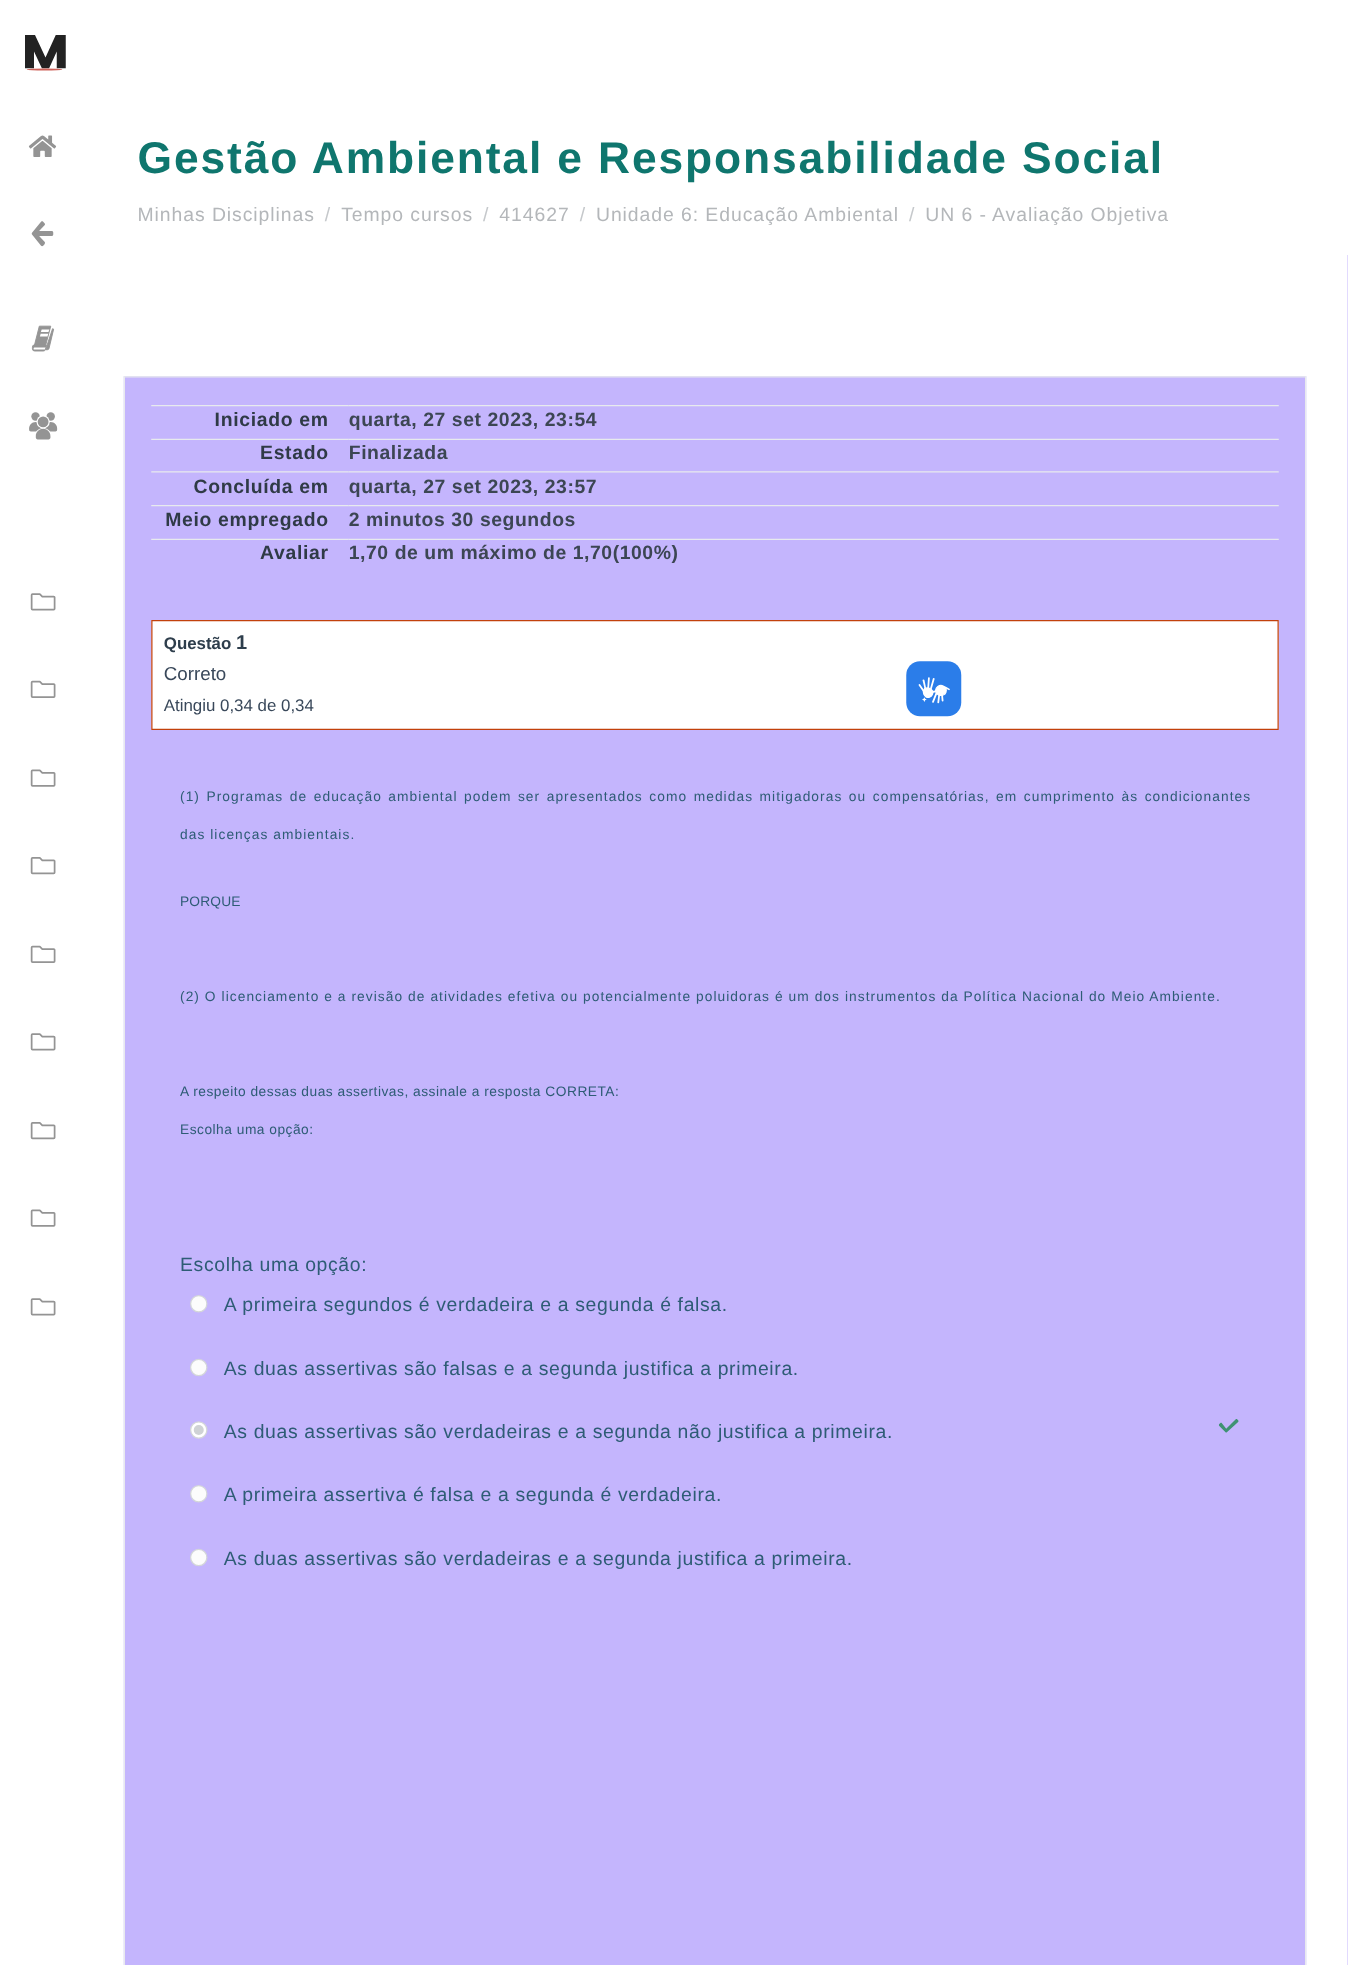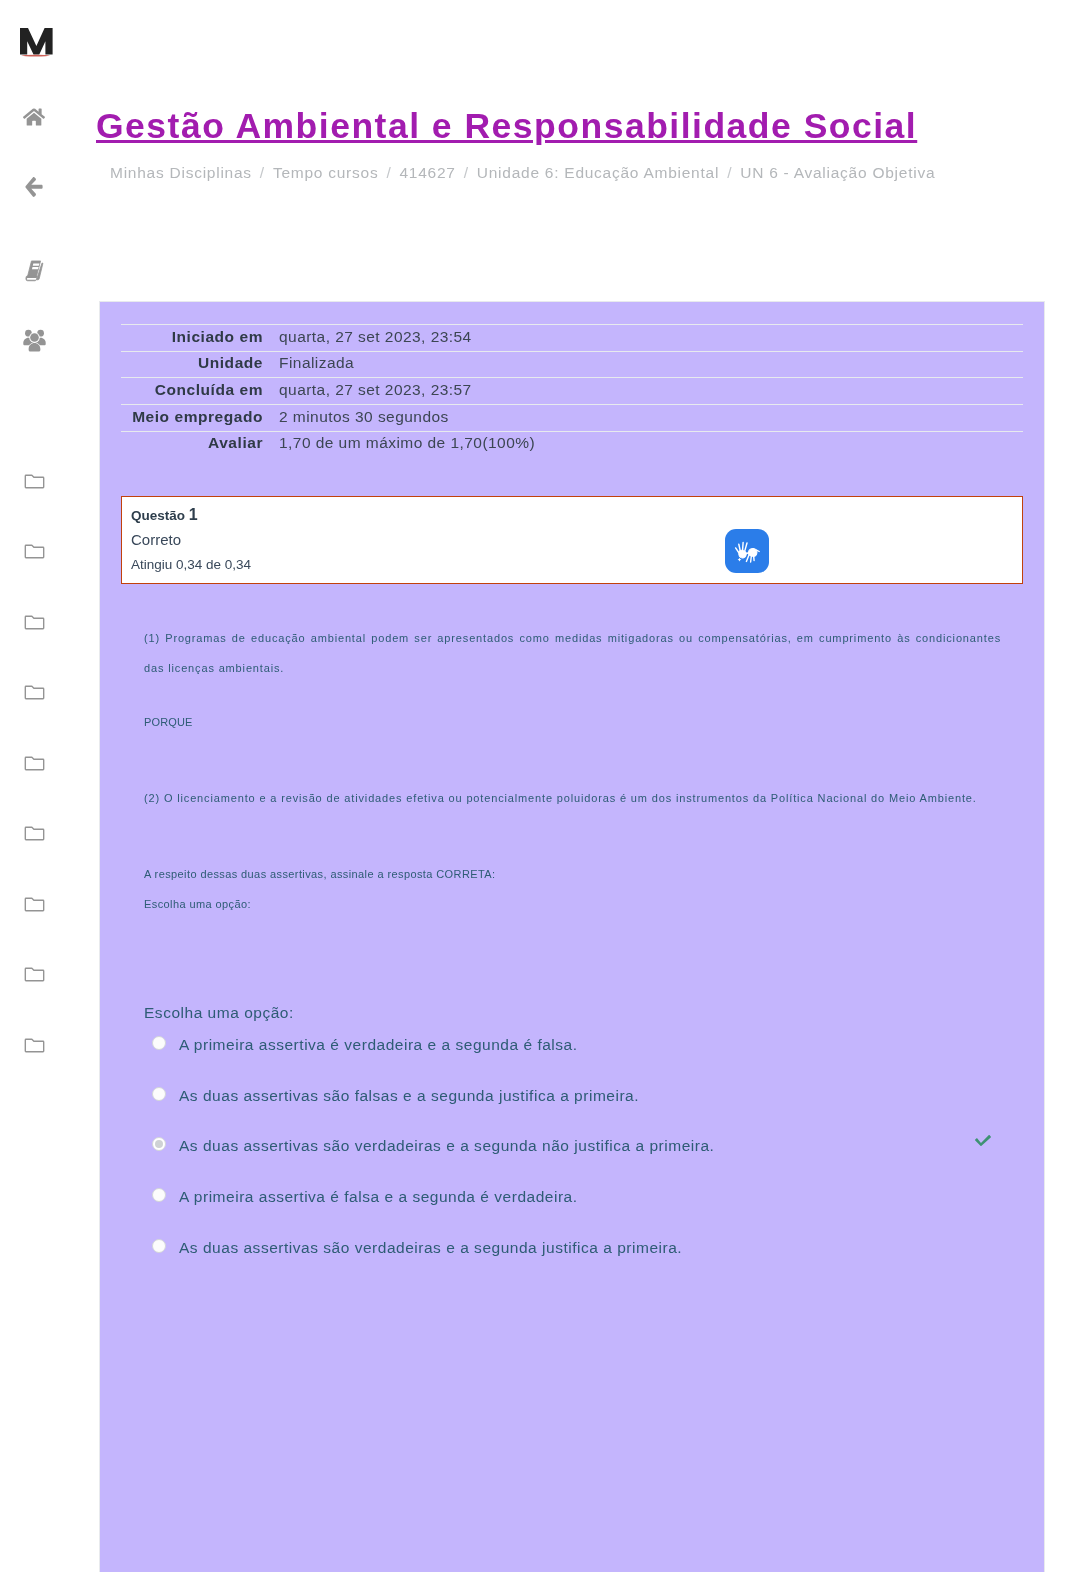--- a/index.html
+++ b/index.html
@@ -19,41 +19,41 @@
     background: #ffffff;
   }
   .rail-logo { position: absolute; left: 14px; top: 22px; width: 60px; height: 60px; }
   .rail-item { position: absolute; left: 0; width: 68px; height: 30px; display:flex; align-items:center; justify-content:center; }
   .rail-item svg { display:block; }
 
   
   #main { position: absolute; left: 0; top: 0; width: 1078px; }
 
   #page-title {
-    position: absolute; left: 96px; top: 104px; margin: 0;
-    font-size: 35.5px; font-weight: 700; color: #a21caf;
-    letter-spacing: 1.5px; white-space: nowrap; line-height: 44px; text-decoration: underline;
+    position: absolute; left: 110px; top: 104px; margin: 0;
+    font-size: 35.5px; font-weight: 700; color: #0f766e;
+    letter-spacing: 1.5px; white-space: nowrap; line-height: 44px;
   }
   #breadcrumb {
     position: absolute; left: 110px; top: 162px;
     font-size: 15.5px; color: #b4b7ba; white-space: nowrap; line-height: 22px; letter-spacing: 0.75px;
   }
   #breadcrumb .sep { padding: 0 8px; color: #c5c8cb; }
 
   
   #quiz-card {
     position: absolute; left: 99px; top: 301px; width: 946px; height: 1546px;
     border: 1px solid #e8eaed; border-bottom: none; background: #c4b5fd;
   }
 
   
   #summary-table { position: absolute; left: 21px; top: 22px; width: 902px; border-collapse: collapse; }
   #summary-table td { border-top: 1px solid #e7eaee; padding: 0.7px 0 4px 0; font-size: 15.5px; vertical-align: top; line-height: 21px; }
   #summary-table td.k { width: 158px; text-align: right; font-weight: 700; color: #2f3a46; padding-right: 16px; letter-spacing: 0.55px; }
-  #summary-table td.v { color: #3c4653; padding-left: 0; letter-spacing: 0.45px; }
+  #summary-table td.v { color: #3c4653; padding-left: 0; letter-spacing: 0.45px; font-weight: bold; }
 
   
   #q-info {
     position: absolute; left: 21px; top: 194px; width: 902px; height: 88px;
     border: 1px solid #c2410c; background: #fff;
   }
   #q-info .qnum { position:absolute; left: 9px; top: 9px; font-size: 13.5px; font-weight: 700; color: #2e3e4c; line-height:18px; }
   #q-info .qnum b { font-size: 16px; font-weight: 700; }
   #q-info .qstate { position:absolute; left: 9px; top: 34px; font-size: 15px; color: #39485a; line-height:18px; }
   #q-info .qmark { position:absolute; left: 9px; top: 59px; font-size: 13.5px; color: #39485a; line-height:18px; }
@@ -207,21 +207,21 @@
 
   <section id="quiz-card">
 
     <table id="summary-table">
       <tbody id="summary-body">
           <tr>
             <td class="k">Iniciado em</td>
             <td class="v">quarta, 27 set 2023, 23:54</td>
           </tr>
           <tr>
-            <td class="k">Unidade</td>
+            <td class="k">Estado</td>
             <td class="v">Finalizada</td>
           </tr>
           <tr>
             <td class="k">Concluída em</td>
             <td class="v">quarta, 27 set 2023, 23:57</td>
           </tr>
           <tr>
             <td class="k">Meio empregado</td>
             <td class="v">2 minutos 30 segundos</td>
           </tr>
@@ -268,21 +268,21 @@
         <p class="just">(2) O licenciamento e a revisão de atividades efetiva ou potencialmente poluidoras é um dos instrumentos da Política Nacional do Meio Ambiente.</p>
         <p class="blank">&nbsp;</p>
         <p class="tight">A respeito dessas duas assertivas, assinale a resposta CORRETA:<br>Escolha uma opção:</p>
       </div>
 
     <div id="answers">
       <div class="ans-prompt">Escolha uma opção:</div>
       <div id="answer-list">
           <div class="ans-row">
             <span class="radio"></span>
-            <span class="txt">A primeira assertiva é verdadeira e a segunda é falsa.</span>
+            <span class="txt">A primeira segundos é verdadeira e a segunda é falsa.</span>
           </div>
           <div class="ans-row">
             <span class="radio"></span>
             <span class="txt">As duas assertivas são falsas e a segunda justifica a primeira.</span>
           </div>
           <div class="ans-row checked">
             <span class="radio"></span>
             <span class="txt">As duas assertivas são verdadeiras e a segunda não justifica a primeira.</span>
             <span class="right-mark"><svg width="16" height="16" viewBox="0 0 512 512">
                 <path fill="#3e9273" d="M173.9 439.4l-166.4-166.4c-9.4-9.4-9.4-24.6 0-33.9l33.9-33.9c9.4-9.4 24.6-9.4 34 0L191 351.5 435.5 107c9.4-9.4 24.6-9.4 34 0l33.9 33.9c9.4 9.4 9.4 24.6 0 33.9L207.9 439.4c-9.4 9.4-24.6 9.4-34 0z"></path>

